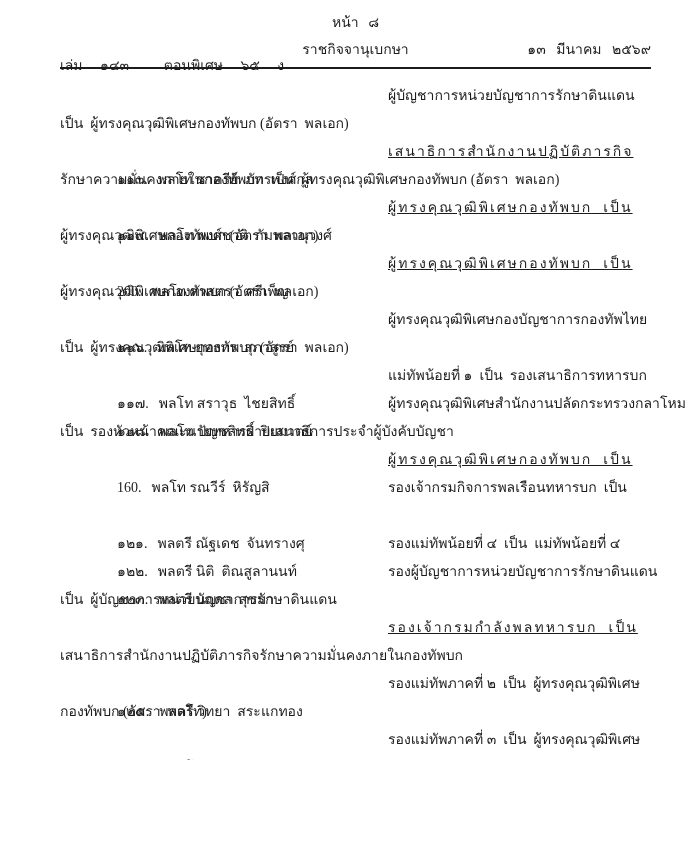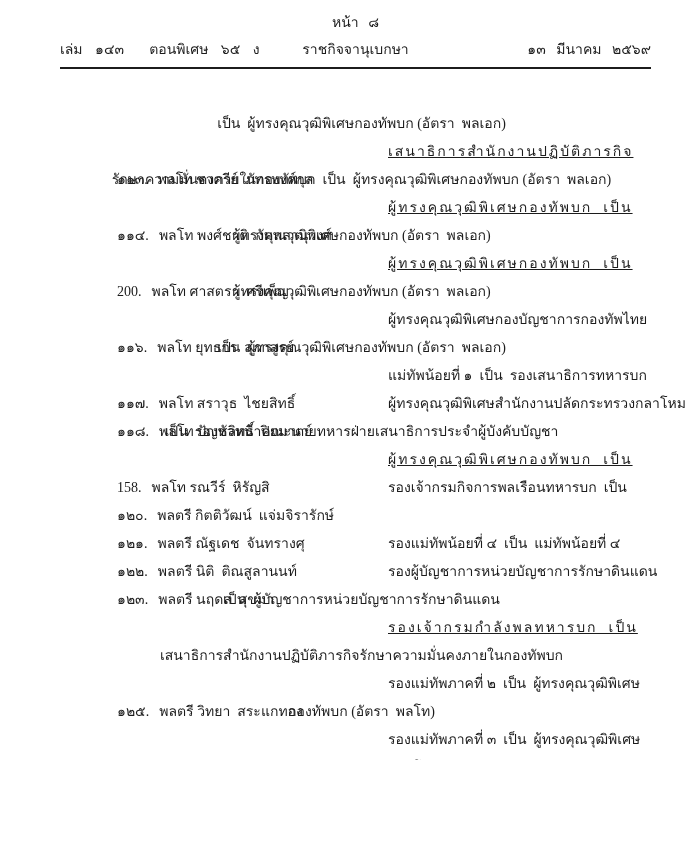--- a/index.html
+++ b/index.html
@@ -26,23 +26,24 @@
   }
   .masthead {
     position: relative;
     margin: 4px 52px 0 52px;
     height: 24px;
     line-height: 24px;
   }
   .mh-left {
     position: absolute;
     left: 0;
-    top: 0;
+    top: 16px;
     white-space: pre;
     word-spacing: 9px;
+    font-family: Liberation Mono, monospace;
   }
   .mh-center {
     position: absolute;
     left: 0;
     right: 0;
     text-align: center;
     top: 0;
   }
   .mh-right {
     position: absolute;
@@ -79,41 +80,41 @@
     white-space: pre;
   }
   .entry-pos.spread {
     letter-spacing: 2px;
     text-decoration: underline;
   }
   .entry-cont {
     line-height: 28px;
     height: 28px;
     white-space: pre;
-    text-align: center;
   }
 </style>
 </head>
 <body>
 
 <div class="page">
 
   <div class="page-num">หน้า ๘</div>
 
   <div class="masthead">
     <span class="mh-left"><span>เล่ม ๑๔๓</span>  <span>ตอนพิเศษ ๖๕ ง</span></span>
     <span class="mh-center">ราชกิจจานุเบกษา</span>
     <span class="mh-right">๑๓ มีนาคม ๒๕๖๙</span>
   </div>
 
   <div class="rule"></div>
 
   <div class="entries">
   <div>
     <div class="entry-line1">
+      <span class="entry-pos">ผู้บัญชาการหน่วยบัญชาการรักษาดินแดน</span>
     </div>
     <div class="entry-cont">เป็น  ผู้ทรงคุณวุฒิพิเศษกองทัพบก (อัตรา  พลเอก)</div>
   </div>
 
   <div>
     <div class="entry-line1">
       <span class="num-name"><span class="entry-num">๑๑๓.</span><span>พลโท ชาครีย์  ภัทรพงศ์กุล</span></span>
       <span class="entry-pos spread">เสนาธิการสำนักงานปฏิบัติภารกิจ</span>
     </div>
     <div class="entry-cont">รักษาความมั่นคงภายในกองทัพบก  เป็น  ผู้ทรงคุณวุฒิพิเศษกองทัพบก (อัตรา  พลเอก)</div>
@@ -154,28 +155,27 @@
   <div>
     <div class="entry-line1">
       <span class="num-name"><span class="entry-num">๑๑๘.</span><span>พลโท ปัญชลิทธิ์  ปิยมาตย์</span></span>
       <span class="entry-pos">ผู้ทรงคุณวุฒิพิเศษสำนักงานปลัดกระทรวงกลาโหม</span>
     </div>
     <div class="entry-cont">เป็น  รองหัวหน้าคณะนายทหารฝ่ายเสนาธิการประจำผู้บังคับบัญชา</div>
   </div>
 
   <div>
     <div class="entry-line1">
-      <span class="num-name"><span class="entry-num">158.</span><span>พลโท รณวีร์  หิรัญสิ</span></span>
+      <span class="num-name"><span class="entry-num">160.</span><span>พลโท รณวีร์  หิรัญสิ</span></span>
       <span class="entry-pos spread">ผู้ทรงคุณวุฒิพิเศษกองทัพบก  เป็น</span>
     </div>
   </div>
 
   <div>
     <div class="entry-line1">
-      <span class="num-name"><span class="entry-num">๑๒๐.</span><span>พลตรี กิตติวัฒน์  แจ่มจิรารักษ์</span></span>
       <span class="entry-pos">รองเจ้ากรมกิจการพลเรือนทหารบก  เป็น</span>
     </div>
   </div>
 
   <div>
     <div class="entry-line1">
       <span class="num-name"><span class="entry-num">๑๒๑.</span><span>พลตรี ณัฐเดช  จันทรางศุ</span></span>
     </div>
 
   </div>

